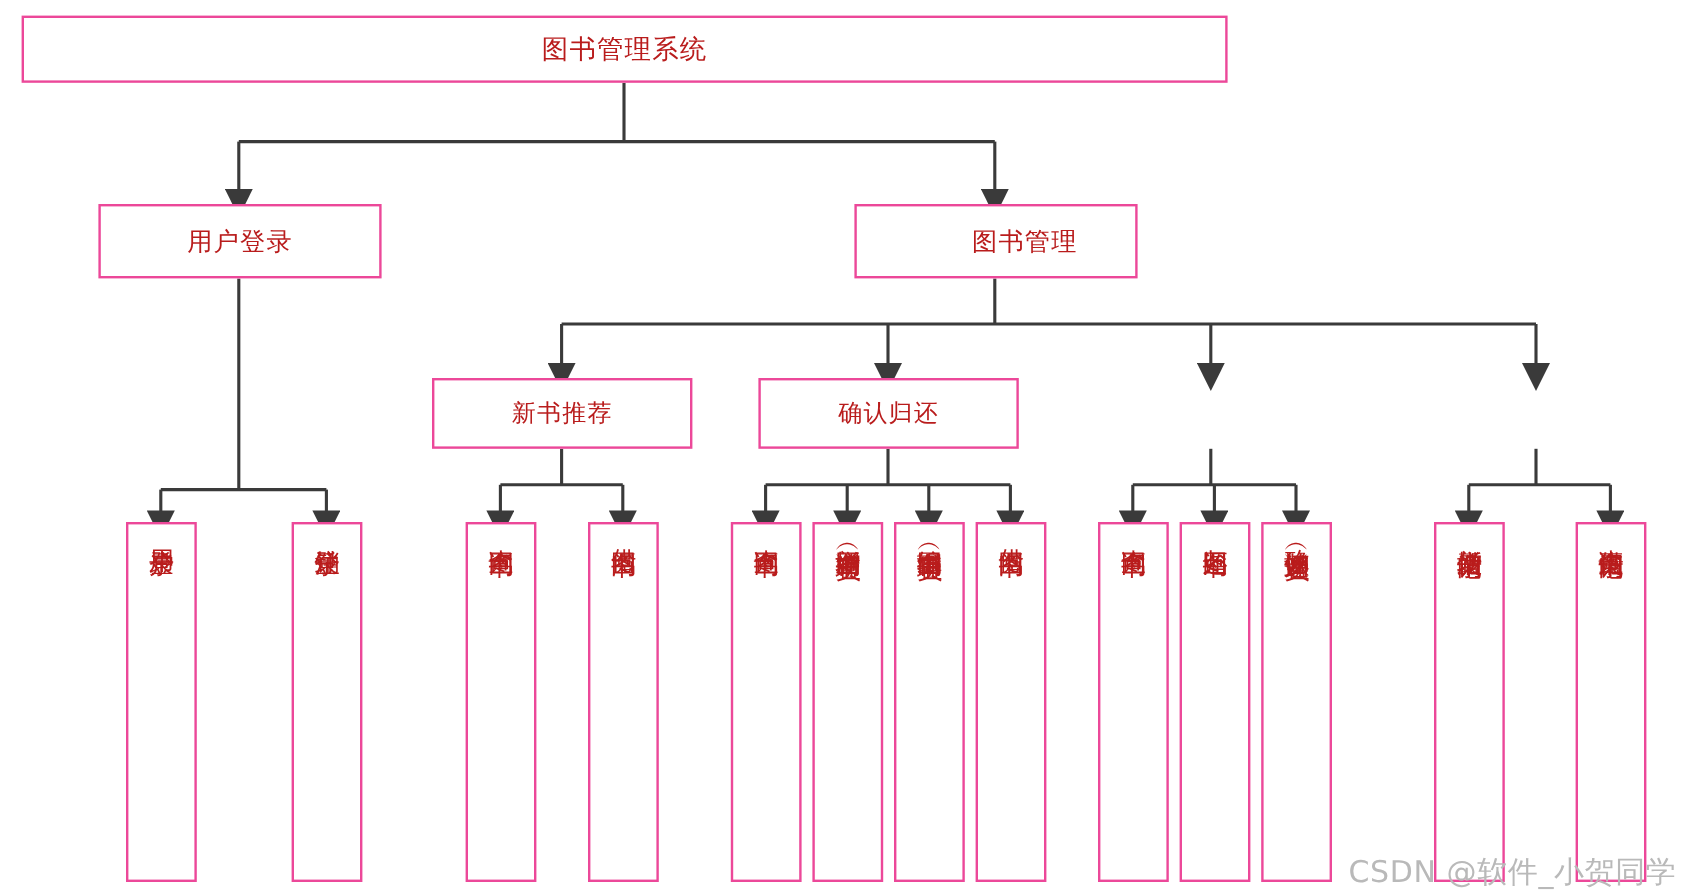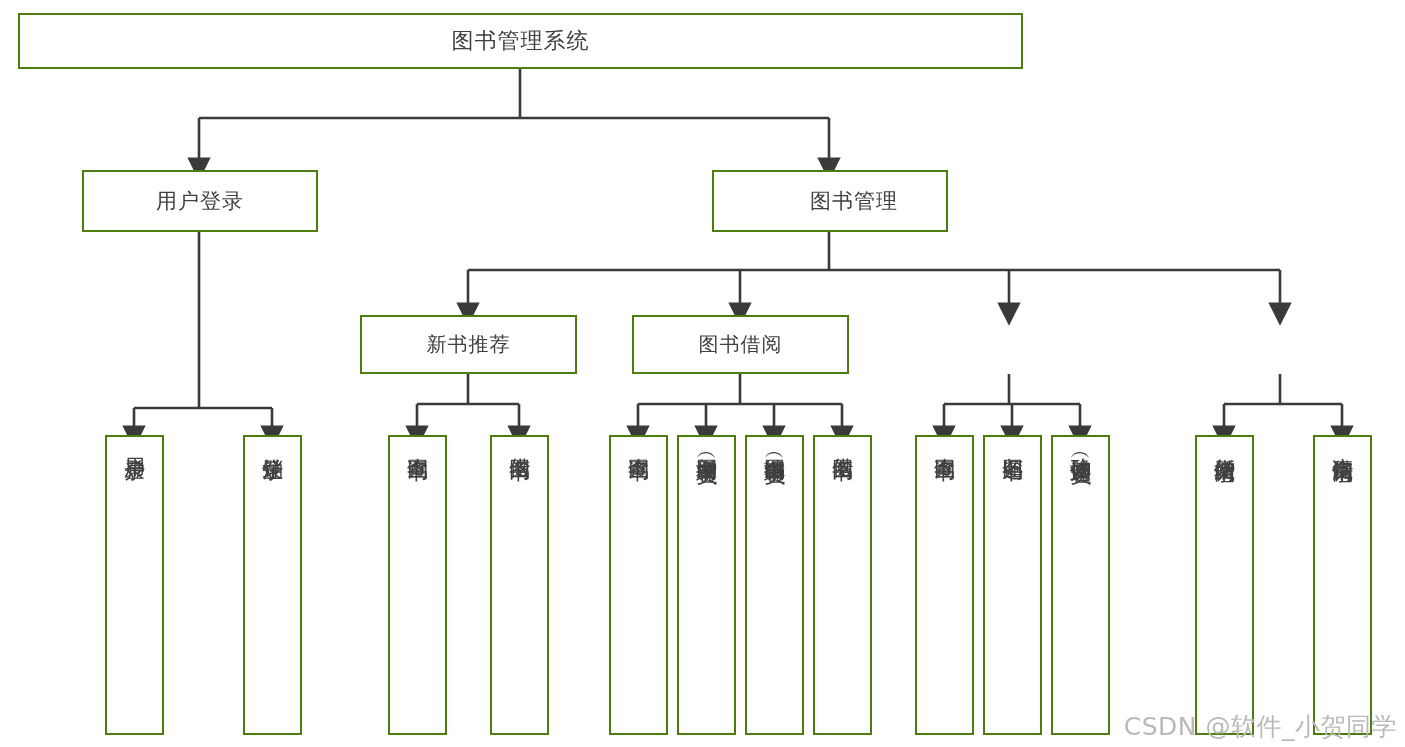--- a/index.html
+++ b/index.html
@@ -22,23 +22,23 @@
     position: absolute;
     left: 0;
     top: 0;
     width: 1405px;
     height: 747px;
     pointer-events: none;
   }
   .node {
     position: absolute;
     box-sizing: border-box;
-    border: 2px solid #4d7c0f;
+    border: 2px solid #ec4899;
     background: #ffffff;
-    color: #404040;
+    color: #b91c1c;
     display: flex;
     align-items: center;
     justify-content: center;
     text-align: center;
   }
   .node.root {
     font-size: 22px;
   }
   .node.lvl2 {
     font-size: 21px;
@@ -137,21 +137,21 @@
 
   <div class="node lvl2" style="left:712px; top:170px; width:236px; height:62px;padding-left:48px;">
     <span class="htext">图书管理</span>
   </div>
 
   <div class="node lvl3" style="left:360px; top:315px; width:217px; height:59px;">
     <span class="htext">新书推荐</span>
   </div>
 
   <div class="node lvl3" style="left:632px; top:315px; width:217px; height:59px;">
-    <span class="htext">图书借阅</span>
+    <span class="htext">确认归还</span>
   </div>
 
 
 
   <div class="node leaf" style="left:105px; top:435px; width:59px; height:300px;">
     <span class="vtext">用户登录</span>
   </div>
 
   <div class="node leaf" style="left:243px; top:435px; width:59px; height:300px;">
     <span class="vtext">注销登录</span>

